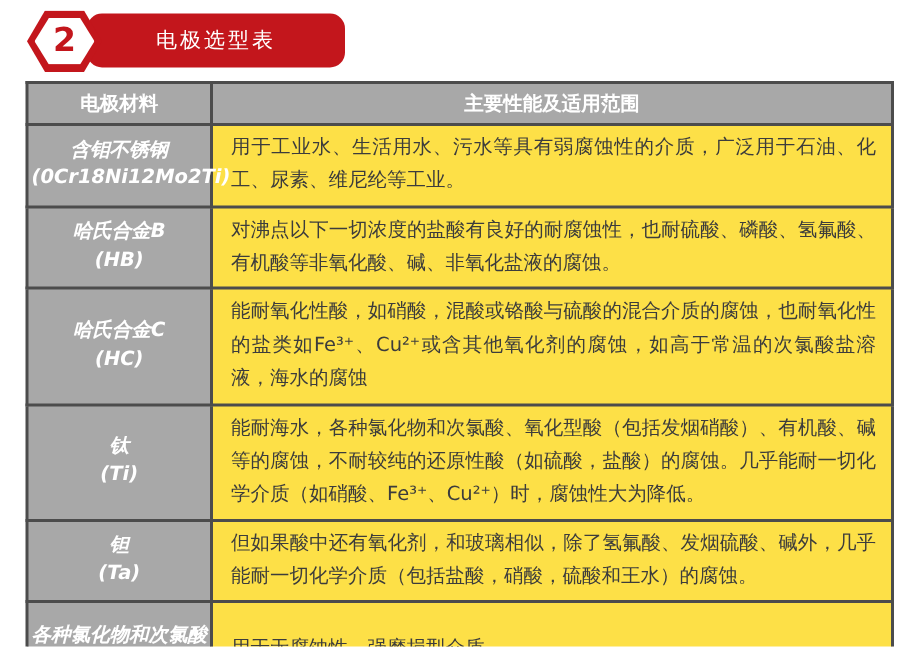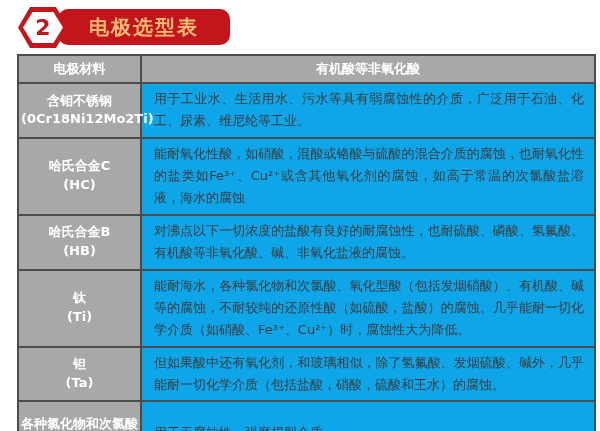--- a/index.html
+++ b/index.html
@@ -16,21 +16,21 @@
   .header-area { position: relative; height: 54px; }
   .banner {
     position: absolute; left: 58px; top: 9px;
     width: 172px; height: 36px;
     background: var(--red);
     border-radius: 10px;
     display: flex; align-items: center; justify-content: center;
     z-index: 1;
   }
   .banner .title-text {
-    color: #fdba74; font-size: 20px; font-weight: bold; letter-spacing: 2px;
+    color: #ffffff; font-size: 14px; font-weight: normal; letter-spacing: 2px;
   }
   .badge {
     position: absolute; left: 18px; top: 7px;
     width: 50px; height: 41px;
     background: var(--red);
     clip-path: polygon(24% 0%, 76% 0%, 100% 50%, 76% 100%, 24% 100%, 0% 50%);
     z-index: 2;
   }
   .badge-inner {
     position: absolute; left: 5px; top: 5px; right: 5px; bottom: 5px;
@@ -57,23 +57,24 @@
     font-size: 13px; font-weight: bold;
     height: 28px; text-align: center;
   }
   th.mat-h { width: 123px; }
   td.mat {
     background: #a8a8a8; color: #ffffff;
     font-size: 13px; font-weight: bold;
     text-align: center; vertical-align: middle;
     white-space: pre-line; line-height: 1.45;
     padding: 4px 2px;
+    font-style: italic;
   }
   td.desc {
-    background: #0ea5e9; color: #3c3c3c;
+    background: #fde047; color: #3c3c3c;
     font-size: 13px; line-height: 1.72;
     padding: 4px 10px 4px 12px;
     vertical-align: middle;
     text-align: justify;
   }
   tr.r-short td.desc { padding-top: 20px; padding-bottom: 2px; }
 </style>
 </head>
 <body>
 
@@ -87,38 +88,38 @@
       <div class="badge-inner">
         <span class="badge-number">2</span>
       </div>
     </div>
   </div>
 
   <table class="sel-table">
     <thead>
       <tr>
         <th class="mat-h">电极材料</th>
-        <th class="perf-h">有机酸等非氧化酸</th>
+        <th class="perf-h">主要性能及适用范围</th>
       </tr>
     </thead>
     <tbody>
       <tr>
         <td class="mat">含钼不锈钢
 (0Cr18Ni12Mo2Ti)</td>
         <td class="desc">用于工业水、生活用水、污水等具有弱腐蚀性的介质，广泛用于石油、化工、尿素、维尼纶等工业。</td>
       </tr>
       <tr>
+        <td class="mat">哈氏合金B
+(HB)</td>
+        <td class="desc">对沸点以下一切浓度的盐酸有良好的耐腐蚀性，也耐硫酸、磷酸、氢氟酸、有机酸等非氧化酸、碱、非氧化盐液的腐蚀。</td>
+      </tr>
+      <tr>
         <td class="mat">哈氏合金C
 (HC)</td>
         <td class="desc">能耐氧化性酸，如硝酸，混酸或铬酸与硫酸的混合介质的腐蚀，也耐氧化性的盐类如Fe³⁺、Cu²⁺或含其他氧化剂的腐蚀，如高于常温的次氯酸盐溶液，海水的腐蚀</td>
-      </tr>
-      <tr>
-        <td class="mat">哈氏合金B
-(HB)</td>
-        <td class="desc">对沸点以下一切浓度的盐酸有良好的耐腐蚀性，也耐硫酸、磷酸、氢氟酸、有机酸等非氧化酸、碱、非氧化盐液的腐蚀。</td>
       </tr>
       <tr>
         <td class="mat">钛
 (Ti)</td>
         <td class="desc">能耐海水，各种氯化物和次氯酸、氧化型酸（包括发烟硝酸）、有机酸、碱等的腐蚀，不耐较纯的还原性酸（如硫酸，盐酸）的腐蚀。几乎能耐一切化学介质（如硝酸、Fe³⁺、Cu²⁺）时，腐蚀性大为降低。</td>
       </tr>
       <tr>
         <td class="mat">钽
 (Ta)</td>
         <td class="desc">但如果酸中还有氧化剂，和玻璃相似，除了氢氟酸、发烟硫酸、碱外，几乎能耐一切化学介质（包括盐酸，硝酸，硫酸和王水）的腐蚀。</td>

